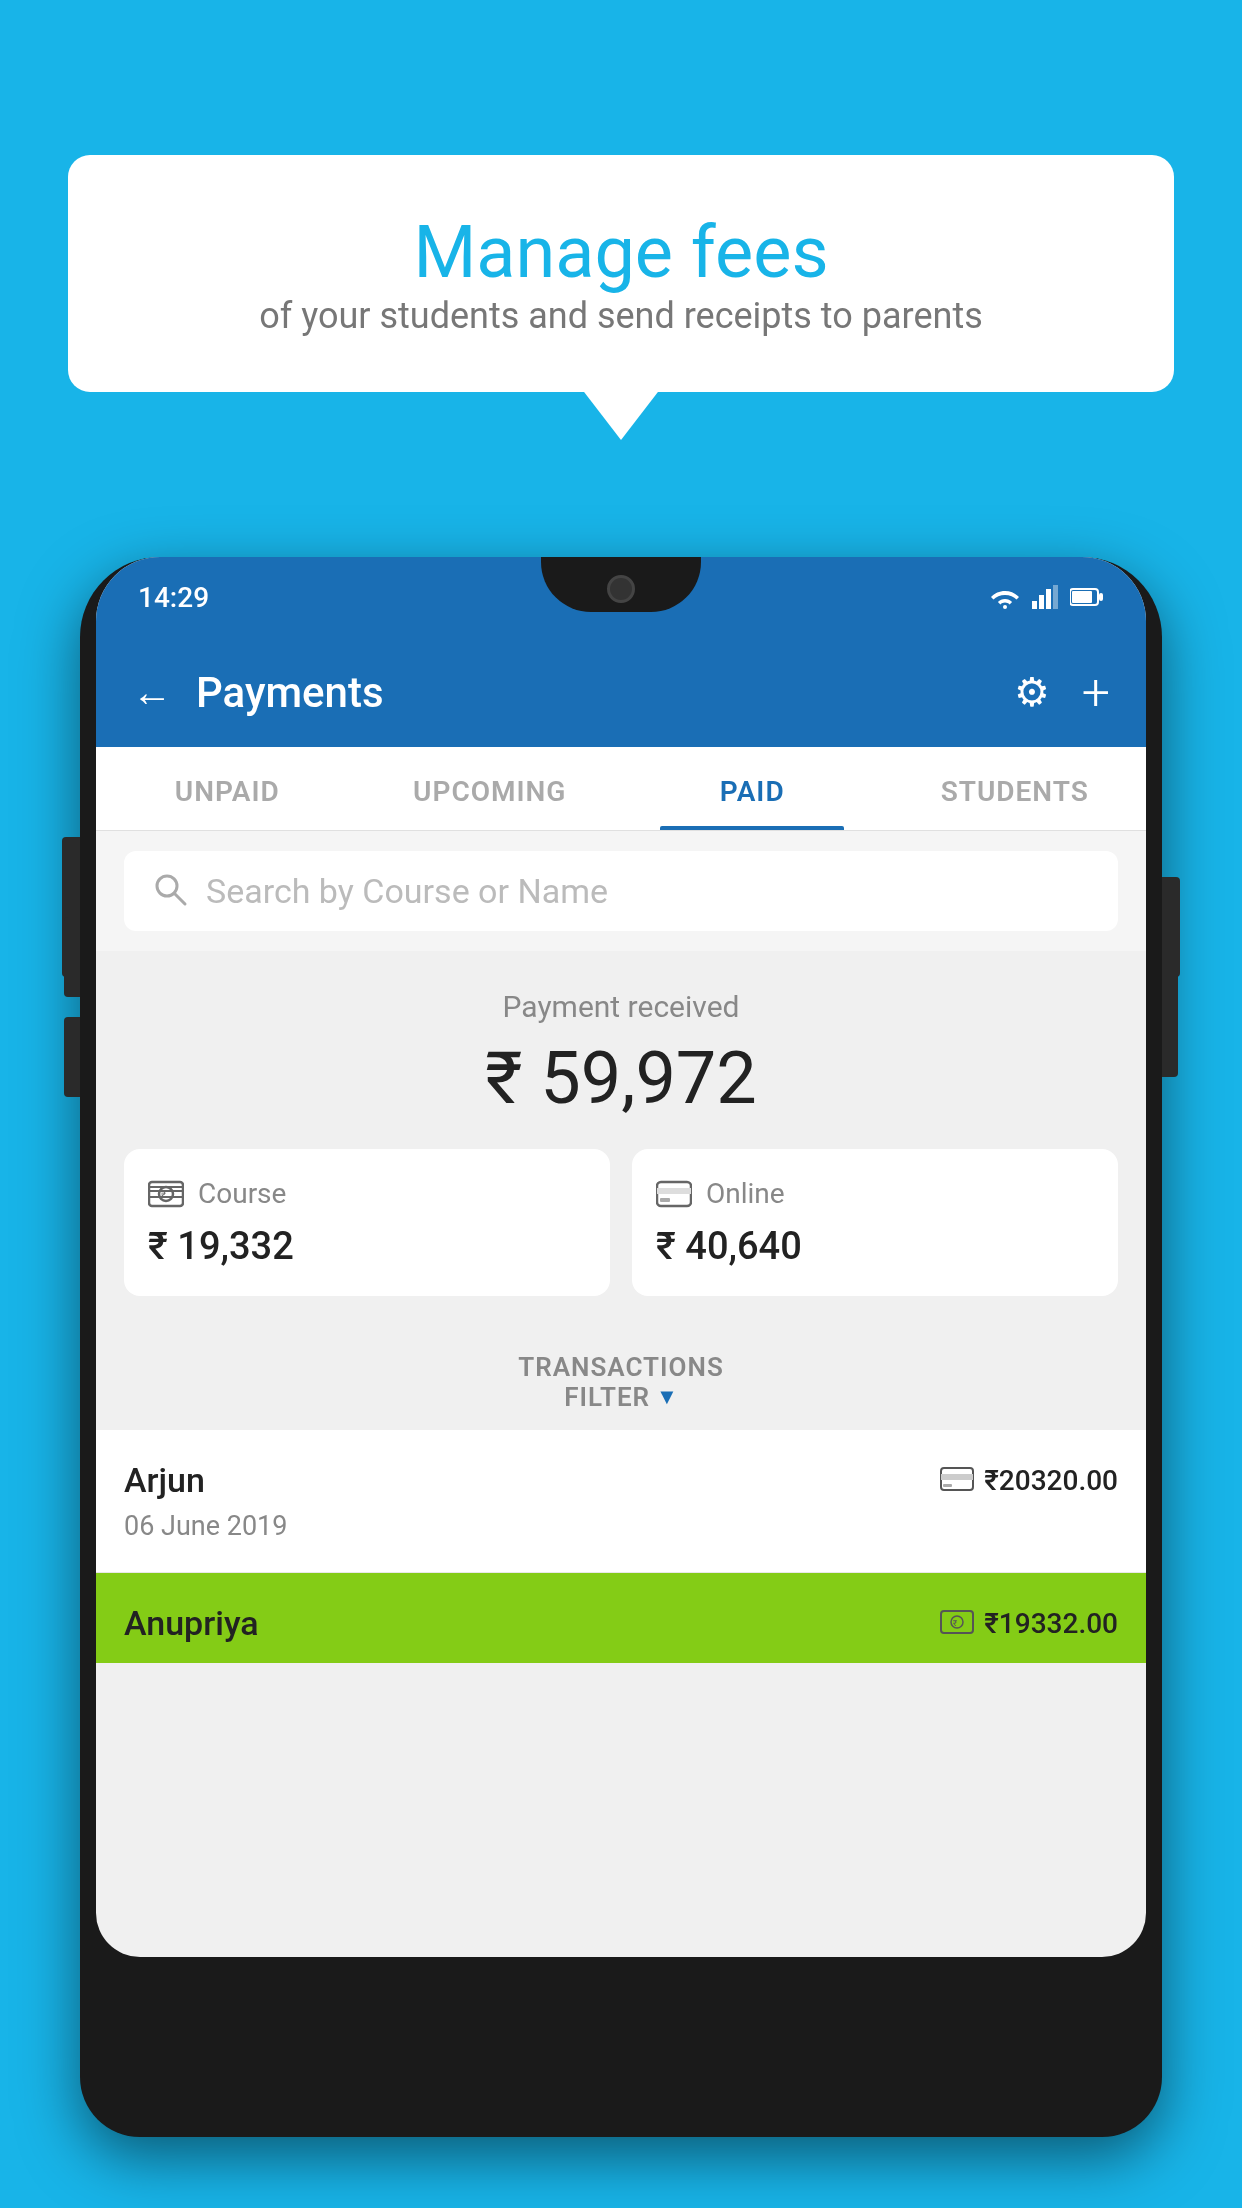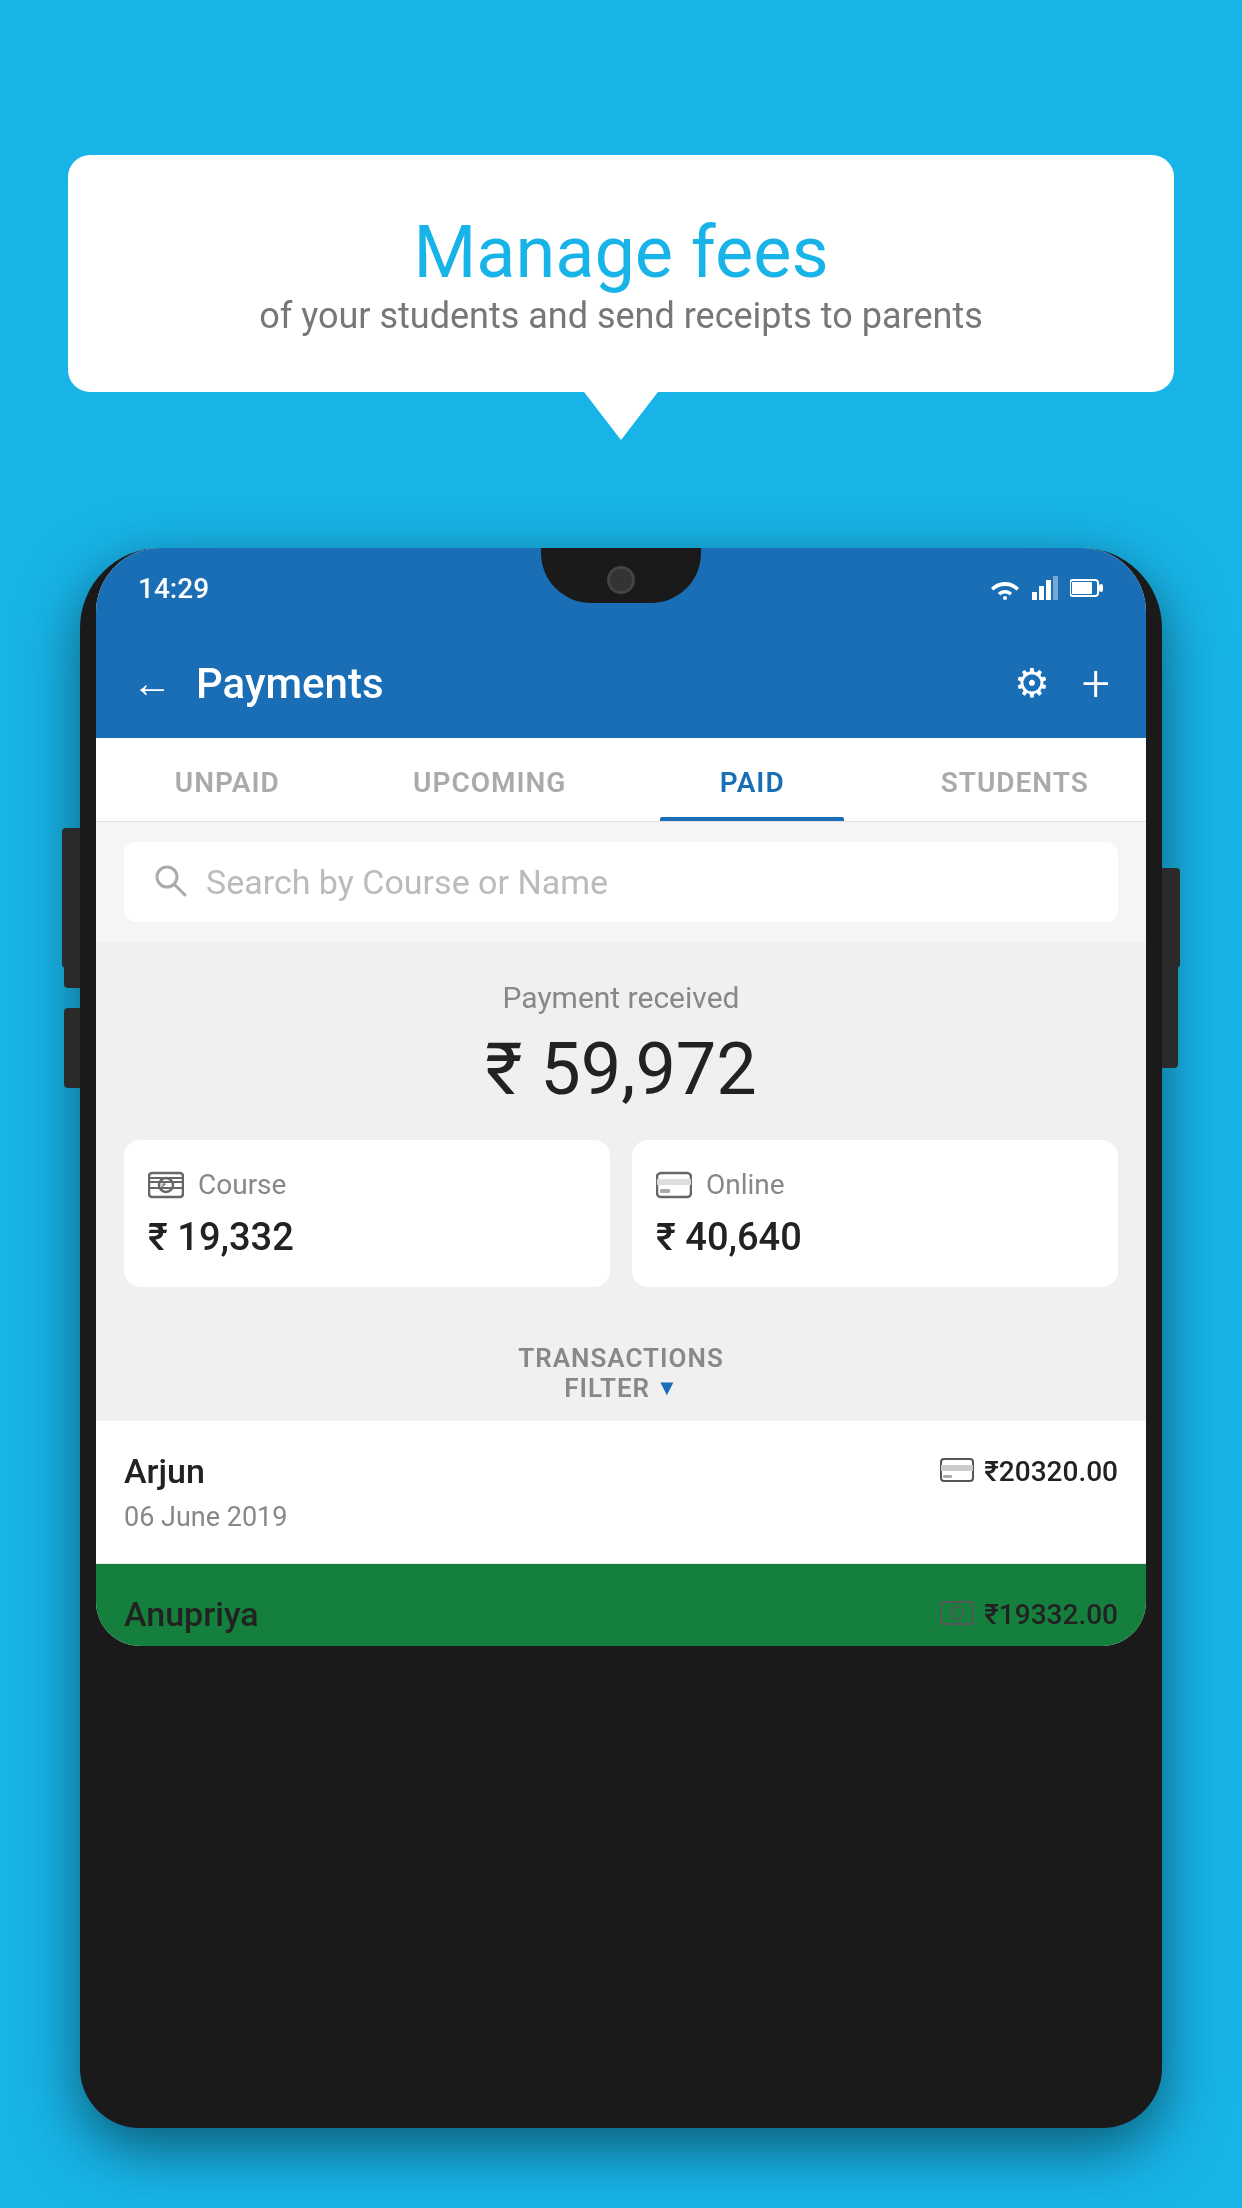--- a/index.html
+++ b/index.html
@@ -90,24 +90,24 @@
       position: absolute;
       right: -18px;
       top: 320px;
       width: 18px;
       height: 100px;
       background: #2a2a2a;
       border-radius: 0 4px 4px 0;
     }
 
     .phone-screen {
-      margin: 18px 16px 16px 16px;
+      margin: 27px 16px 16px 16px;
       border-radius: 64px 64px 44px 44px;
       overflow: hidden;
-      height: 1098px;
+      height: 1400px;
       background: #f0f0f0;
     }
 
     
     .phone-notch-bar {
       background: #1a6eb5;
       height: 80px;
       display: flex;
       align-items: center;
       justify-content: space-between;
@@ -365,21 +365,21 @@
       font-size: 27px;
     }
 
     .transaction-date {
       color: #888;
       font-size: 27px;
     }
 
     
     .transaction-row-partial {
-      background: #15803d;
+      background: #84cc16;
       padding: 30px 28px 10px;
     }
   </style>
 </head>
 <body>
 
 <div style="position:absolute;top:0;left:0;width:1242px;height:2208px;background:#18b4e8;"></div>
 
 <div class="speech-bubble-container">
   <div class="speech-bubble">

